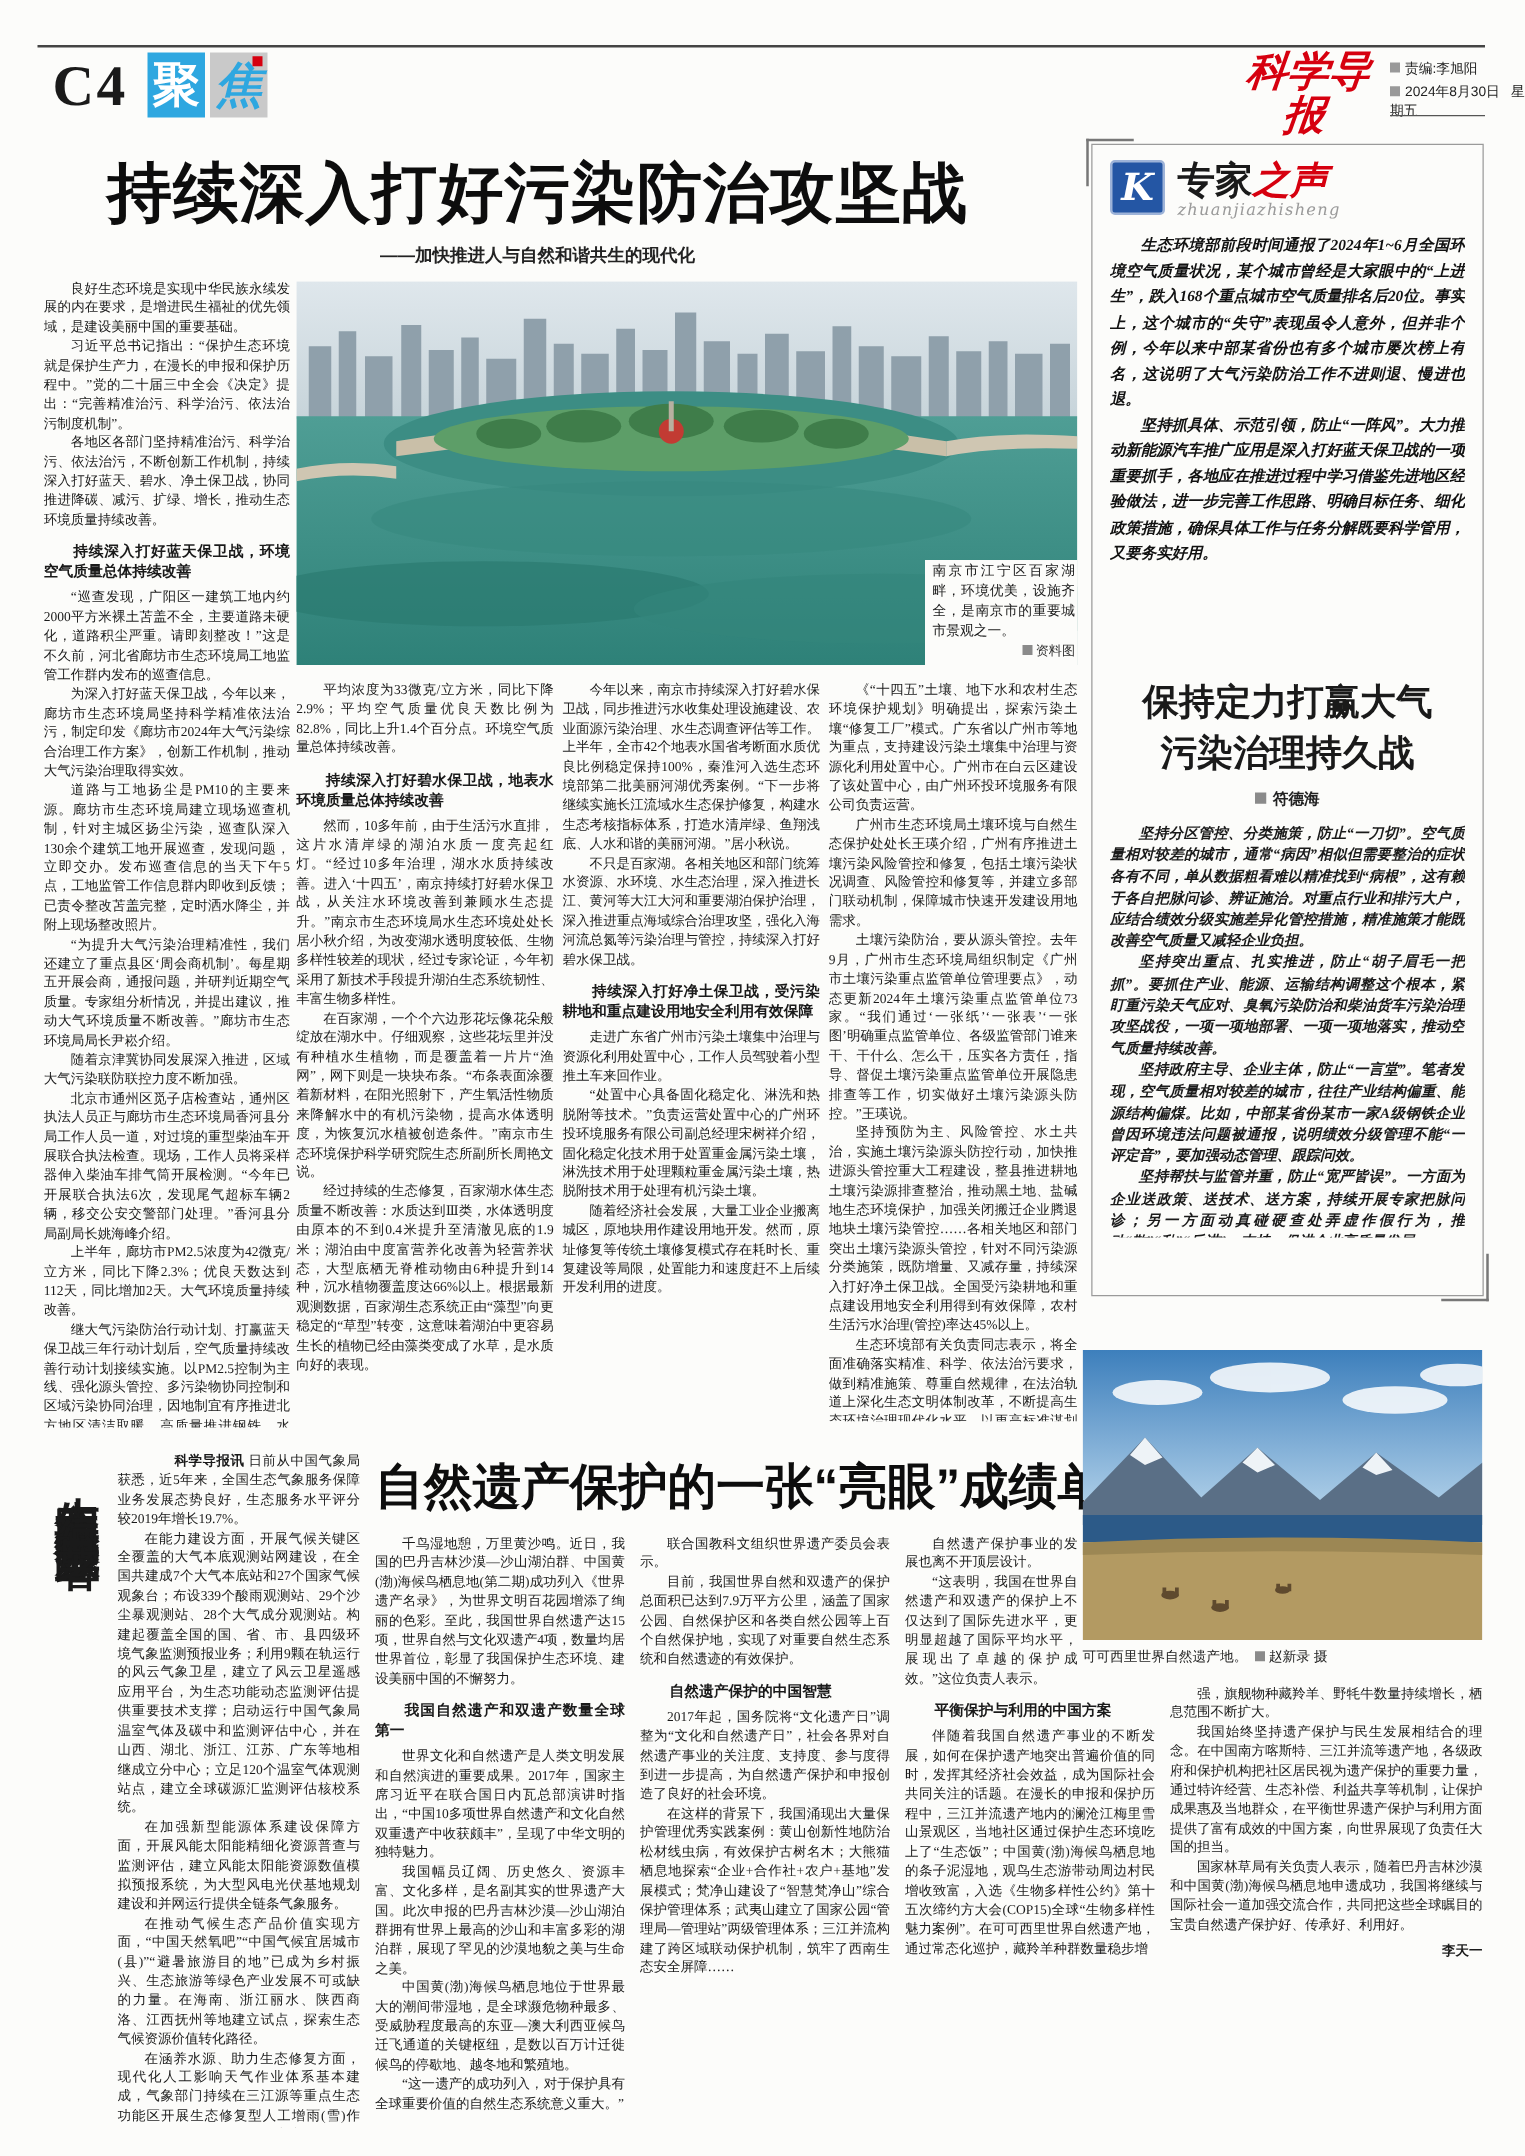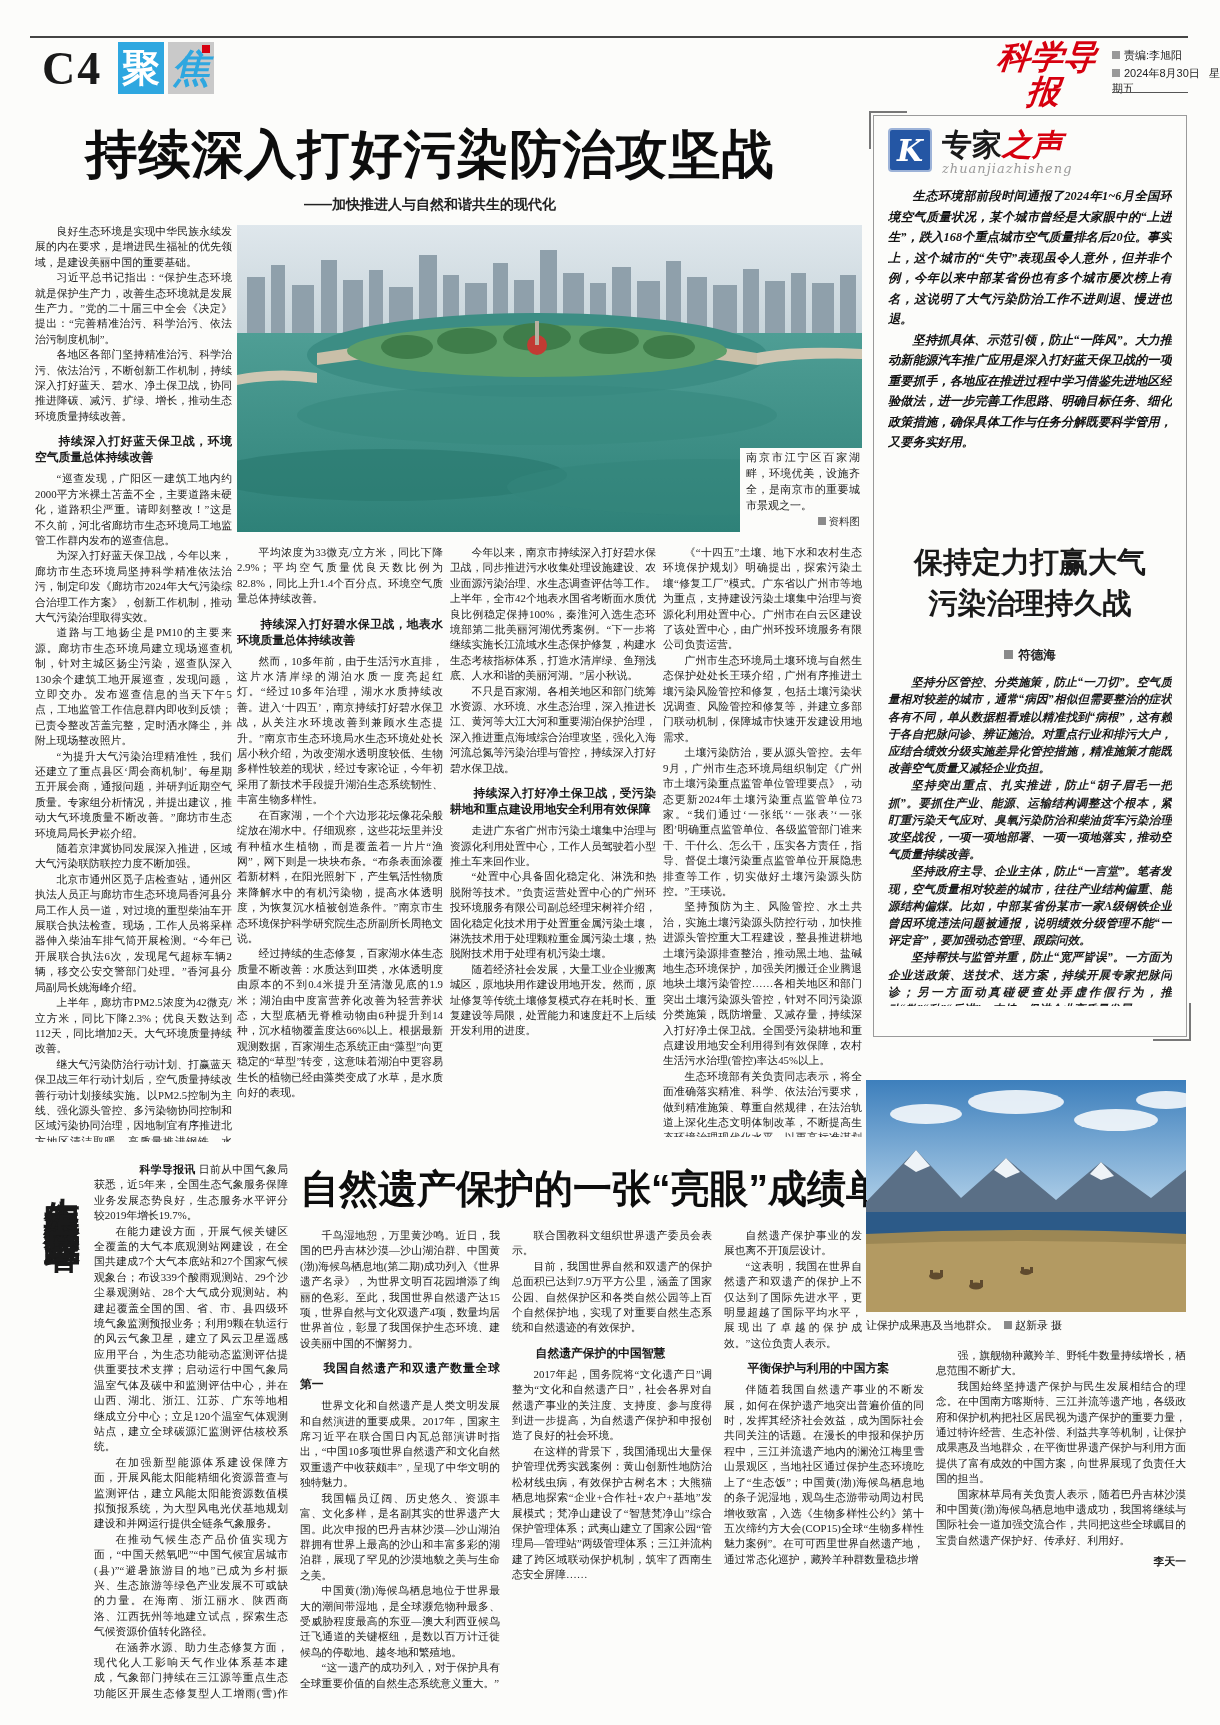--- a/index.html
+++ b/index.html
@@ -49,21 +49,21 @@
   .expert::after { right:-5px; bottom:-5px; border-right:2px solid #777; border-bottom:2px solid #777; }
   .expert-head { display:flex; align-items:flex-start; gap:10px; margin-bottom:10px; }
   .k-logo { width:44px; height:44px; background:#2456a4; color:#fff; border:2px solid #9db3d8; display:flex; align-items:center; justify-content:center; font-size:30px; font-weight:bold; font-style:italic; font-family:"DejaVu Serif",serif; border-radius:4px; }
   .expert-title { font-size:30px; font-weight:900; line-height:1.1; }
   .expert-title .black { color:#1a1a1a; font-family:"Liberation Sans",sans-serif; }
   .expert-title .red { color:#d6000f; font-style:italic; font-family:"DejaVu Serif",serif; }
   .expert-pinyin { font-size:13px; color:#9a9a9a; font-style:italic; font-family:"DejaVu Serif",serif; letter-spacing:1px; }
   .expert-lead { font-size:12.3px; line-height:20.5px; font-style:italic; font-weight:bold; text-align:justify; color:#111; height:348px; overflow:hidden; }
   .expert-lead .t-p, .expert-lead .t-lead { text-indent:2em; }
   .expert-art-title { text-align:center; font-size:29px; font-weight:900; font-family:"Liberation Sans","DejaVu Sans",sans-serif; line-height:1.4; margin-top:8px; }
-  .expert-author { text-align:center; font-size:12.5px; font-weight:bold; font-family:"Liberation Sans",sans-serif; margin:24px 0 10px; color:#222; }
+  .expert-author { text-align:center; font-size:12.5px; font-weight:bold; font-family:"Liberation Sans",sans-serif; margin:8px 0 10px; color:#222; }
   .expert-author .sq { display:inline-block; width:9px; height:9px; background:#8a8a8a; margin-right:5px; }
   .expert-body { font-size:11.6px; line-height:17.2px; font-style:italic; font-weight:bold; text-align:justify; height:332px; overflow:hidden; }
   .expert-body .t-p { text-indent:2em; }
 
   
   .vtitle { left:36px; top:1168px; width:52px; height:540px; writing-mode:vertical-rl; text-orientation:upright; font-size:36px; font-weight:900; font-family:"Liberation Sans","DejaVu Sans",sans-serif; letter-spacing:3px; line-height:52px; }
   .briefcol { left:94px; top:1162px; width:194px; height:540px; }
   .brief-agency { font-weight:900; font-family:"Liberation Sans",sans-serif;padding-left:24px; }
 
   
@@ -100,21 +100,21 @@
     <span class="sq" style="display:inline-block;width:8px;height:8px;background:#999;margin-right:4px;"></span><span>2024年8月30日</span>
     <span style="margin-left:6px;">星期五</span>
   </div>
   <div class="abs hdr-meta-rule"></div>
 
   <div class="abs main-headline">持续深入打好污染防治攻坚战</div>
   <div class="abs main-subtitle">——加快推进人与自然和谐共生的现代化</div>
 
   <div class="abs newscol col1">
       <div class="blk t-lead">良好生态环境是实现中华民族永续发展的内在要求，是增进民生福祉的优先领域，是建设美丽中国的重要基础。</div>
-      <div class="blk t-p">习近平总书记指出：“保护生态环境就是保护生产力，改善生态环境就是发展生产力。”党的二十届三中全会《决定》提出：“完善精准治污、科学治污、依法治污制度机制”。</div>
+      <div class="blk t-p">习近平总书记指出：“保护生态环境就是保护生产力，在漫长的申报和保护历程中。”党的二十届三中全会《决定》提出：“完善精准治污、科学治污、依法治污制度机制”。</div>
       <div class="blk t-p">各地区各部门坚持精准治污、科学治污、依法治污，不断创新工作机制，持续深入打好蓝天、碧水、净土保卫战，协同推进降碳、减污、扩绿、增长，推动生态环境质量持续改善。</div>
       <div class="blk t-sub">持续深入打好蓝天保卫战，环境空气质量总体持续改善</div>
       <div class="blk t-p">“巡查发现，广阳区一建筑工地内约2000平方米裸土苫盖不全，主要道路未硬化，道路积尘严重。请即刻整改！”这是不久前，河北省廊坊市生态环境局工地监管工作群内发布的巡查信息。</div>
       <div class="blk t-p">为深入打好蓝天保卫战，今年以来，廊坊市生态环境局坚持科学精准依法治污，制定印发《廊坊市2024年大气污染综合治理工作方案》，创新工作机制，推动大气污染治理取得实效。</div>
       <div class="blk t-p">道路与工地扬尘是PM10的主要来源。廊坊市生态环境局建立现场巡查机制，针对主城区扬尘污染，巡查队深入130余个建筑工地开展巡查，发现问题，立即交办。发布巡查信息的当天下午5点，工地监管工作信息群内即收到反馈；已责令整改苫盖完整，定时洒水降尘，并附上现场整改照片。</div>
       <div class="blk t-p">“为提升大气污染治理精准性，我们还建立了重点县区‘周会商机制’。每星期五开展会商，通报问题，并研判近期空气质量。专家组分析情况，并提出建议，推动大气环境质量不断改善。”廊坊市生态环境局局长尹崧介绍。</div>
       <div class="blk t-p">随着京津冀协同发展深入推进，区域大气污染联防联控力度不断加强。</div>
       <div class="blk t-p">北京市通州区觅子店检查站，通州区执法人员正与廊坊市生态环境局香河县分局工作人员一道，对过境的重型柴油车开展联合执法检查。现场，工作人员将采样器伸入柴油车排气筒开展检测。“今年已开展联合执法6次，发现尾气超标车辆2辆，移交公安交警部门处理。”香河县分局副局长姚海峰介绍。</div>
       <div class="blk t-p">上半年，廊坊市PM2.5浓度为42微克/立方米，同比下降2.3%；优良天数达到112天，同比增加2天。大气环境质量持续改善。</div>
       <div class="blk t-p">继大气污染防治行动计划、打赢蓝天保卫战三年行动计划后，空气质量持续改善行动计划接续实施。以PM2.5控制为主线、强化源头管控、多污染物协同控制和区域污染协同治理，因地制宜有序推进北方地区清洁取暖，高质量推进钢铁、水泥、焦化行业超低排放改造，各地区各部门攻坚克难，持续深入打好蓝天保卫战。</div>
@@ -278,21 +278,21 @@
         <ellipse cx="110" cy="206" rx="7" ry="3.5"></ellipse>
           <rect x="104" y="200" width="3" height="7"></rect>
           <rect x="114" y="200" width="3" height="7"></rect>
         <ellipse cx="160" cy="192" rx="6" ry="3"></ellipse>
           <rect x="155" y="187" width="3" height="6"></rect>
           <rect x="164" y="187" width="3" height="6"></rect>
       </g>
     </svg>
   </div>
   <div class="abs her-caption">
-    <span>让保护成果惠及当地群众。</span><span class="sq"></span><span>赵新录 摄</span>
+    <span>可可西里世界自然遗产地。</span><span class="sq"></span><span>赵新录 摄</span>
   </div>
 
   <div class="abs newscol colA">
       <div class="blk t-lead">千鸟湿地憩，万里黄沙鸣。近日，我国的巴丹吉林沙漠—沙山湖泊群、中国黄(渤)海候鸟栖息地(第二期)成功列入《世界遗产名录》，为世界文明百花园增添了绚丽的色彩。至此，我国世界自然遗产达15项，世界自然与文化双遗产4项，数量均居世界首位，彰显了我国保护生态环境、建设美丽中国的不懈努力。</div>
       <div class="blk t-sub">我国自然遗产和双遗产数量全球第一</div>
       <div class="blk t-p">世界文化和自然遗产是人类文明发展和自然演进的重要成果。2017年，国家主席习近平在联合国日内瓦总部演讲时指出，“中国10多项世界自然遗产和文化自然双重遗产中收获颇丰”，呈现了中华文明的独特魅力。</div>
       <div class="blk t-p">我国幅员辽阔、历史悠久、资源丰富、文化多样，是名副其实的世界遗产大国。此次申报的巴丹吉林沙漠—沙山湖泊群拥有世界上最高的沙山和丰富多彩的湖泊群，展现了罕见的沙漠地貌之美与生命之美。</div>
       <div class="blk t-p">中国黄(渤)海候鸟栖息地位于世界最大的潮间带湿地，是全球濒危物种最多、受威胁程度最高的东亚—澳大利西亚候鸟迁飞通道的关键枢纽，是数以百万计迁徙候鸟的停歇地、越冬地和繁殖地。</div>
       <div class="blk t-p">“这一遗产的成功列入，对于保护具有全球重要价值的自然生态系统意义重大。”</div>
     </div>

